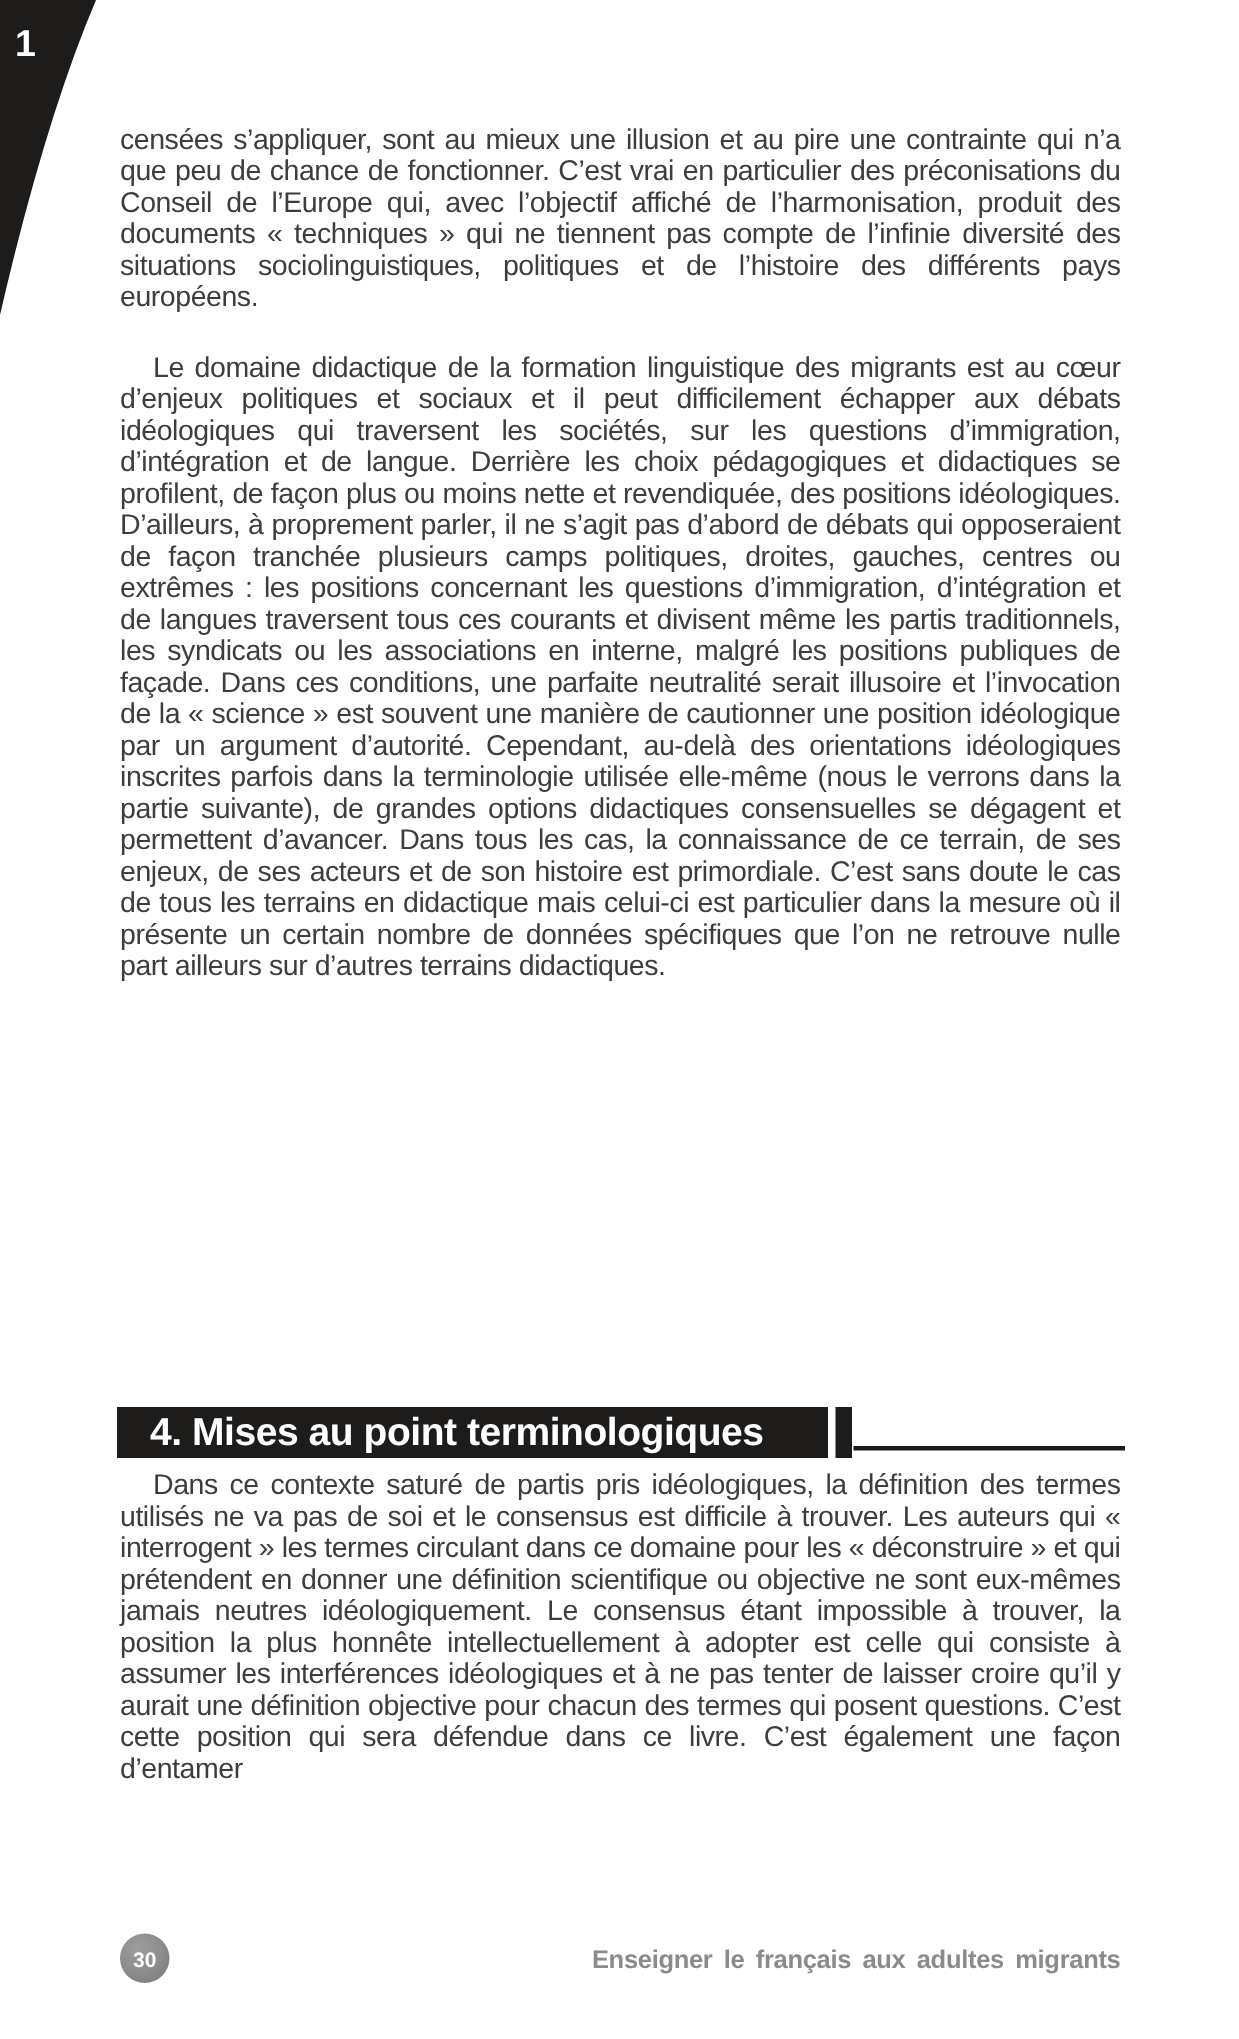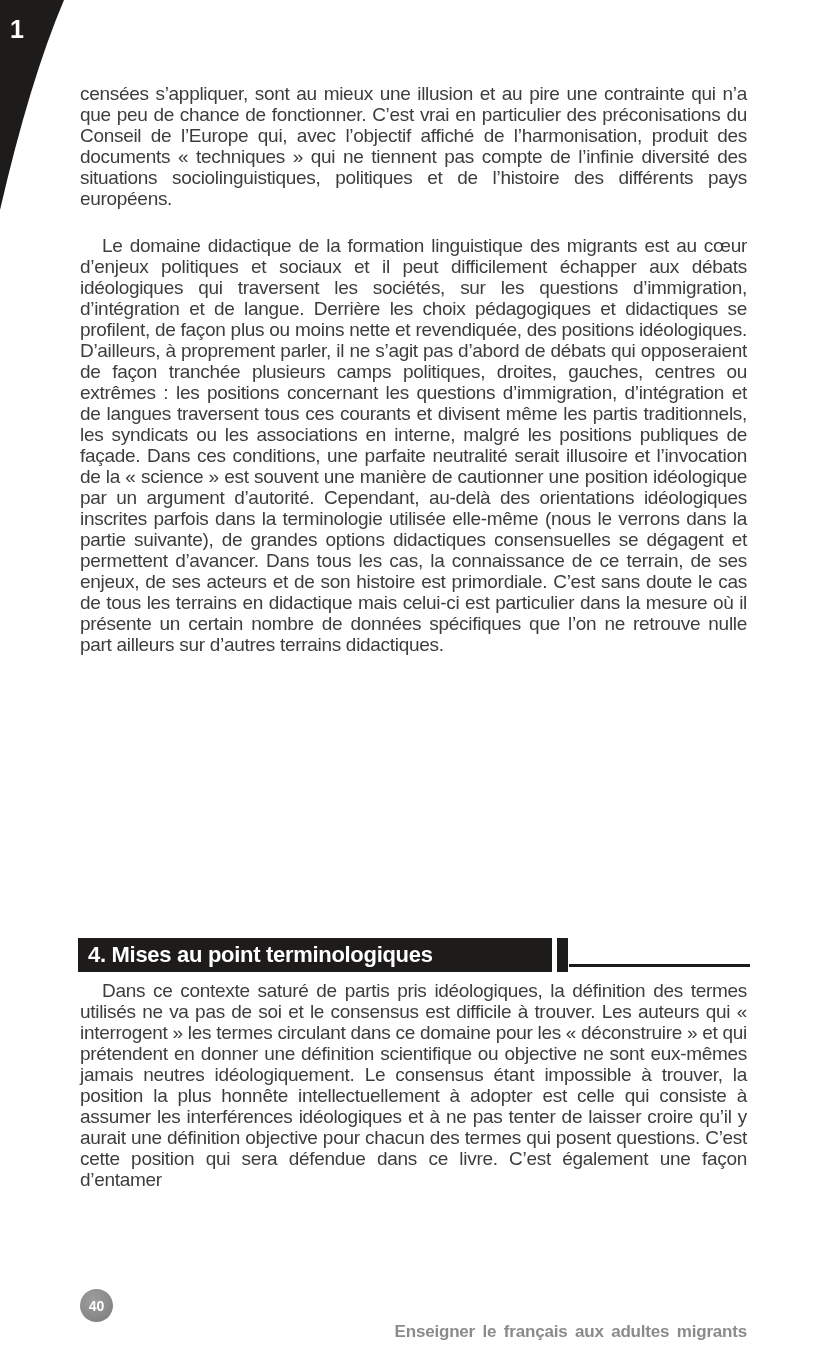--- a/index.html
+++ b/index.html
@@ -45,22 +45,22 @@
   #para-block-3{top:980px;}
   #para3{text-indent:22px;}
   
   .section-heading{
     position:absolute;left:78px;top:938px;width:672px;height:34px;
   }
   .heading-bar{
     position:absolute;left:0;top:0;width:474px;height:34px;
     background:var(--black);
     color:#ffffff;
-    font-weight:bold;font-size:22px;line-height:33px;
-    padding-left:10px;box-sizing:border-box;
+    font-weight:bold;font-size:26px;line-height:33px;
+    padding-left:22px;box-sizing:border-box;
     white-space:nowrap;
     letter-spacing:-0.3px;
   }
   .heading-tab{
     position:absolute;left:479px;top:0;width:11px;height:34px;
     background:var(--black);
   }
   .heading-rule{
     position:absolute;left:491px;top:26px;width:181px;height:2.5px;
     background:var(--black);
@@ -73,21 +73,20 @@
     color:#ffffff;font-weight:bold;font-size:14px;
     display:flex;align-items:center;justify-content:center;
   }
   .running-title{
     position:absolute;right:79px;top:1297px;
     color:var(--gray);
     font-weight:bold;font-size:17px;line-height:1.2;
     word-spacing:3px;
     letter-spacing:-0.2px;
     text-align:right;
-    margin-top:25px;
   }
 </style>
 </head>
 <body>
 
 <div class="page">
 
   <div class="corner-tab">
     <svg width="70" height="215" viewBox="0 0 70 215">
       <path d="M0,0 L64,0 Q30,80 0,210 Z" fill="#1e1c1b"></path>
@@ -103,16 +102,16 @@
   <div class="section-heading">
     <div class="heading-bar">4. Mises au point terminologiques</div>
     <div class="heading-tab"></div>
     <div class="heading-rule"></div>
   </div>
 
   <div class="bodycol" id="para-block-3">
     <p id="para3">Dans ce contexte saturé de partis pris idéologiques, la définition des termes utilisés ne va pas de soi et le consensus est difficile à trouver. Les auteurs qui « interrogent » les termes circulant dans ce domaine pour les « déconstruire » et qui prétendent en donner une définition scientifique ou objective ne sont eux-mêmes jamais neutres idéologiquement. Le consensus étant impossible à trouver, la position la plus honnête intellectuellement à adopter est celle qui consiste à assumer les interférences idéologiques et à ne pas tenter de laisser croire qu’il y aurait une définition objective pour chacun des termes qui posent questions. C’est cette position qui sera défendue dans ce livre. C’est également une façon d’entamer</p>
   </div>
 
-  <div class="page-bubble">40</div>
+  <div class="page-bubble">30</div>
   <div class="running-title">Enseigner le français aux adultes migrants</div>
 
 </div>
 
 </body></html>

